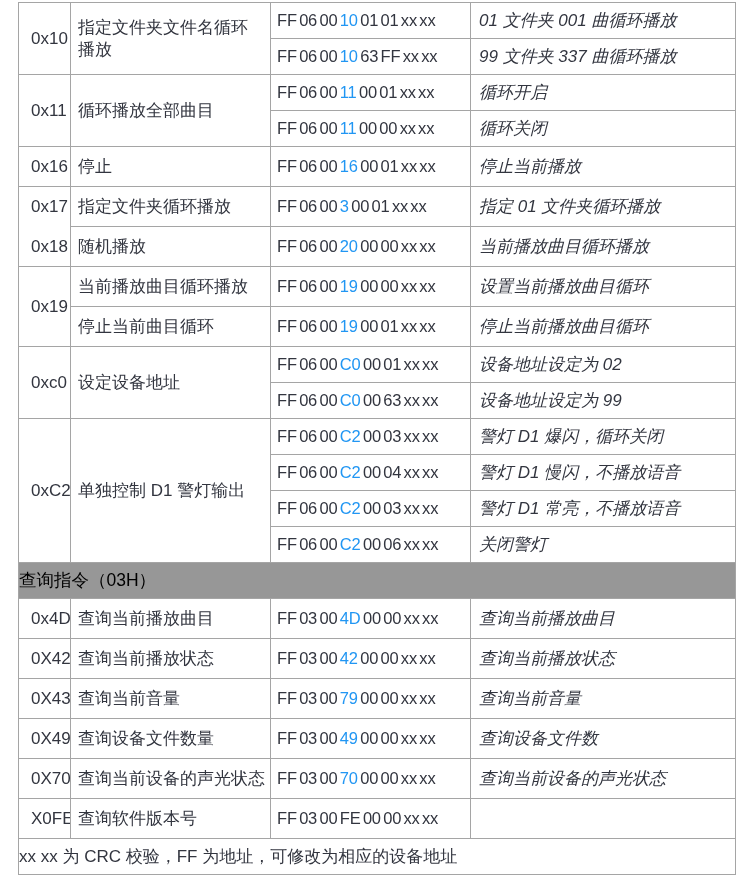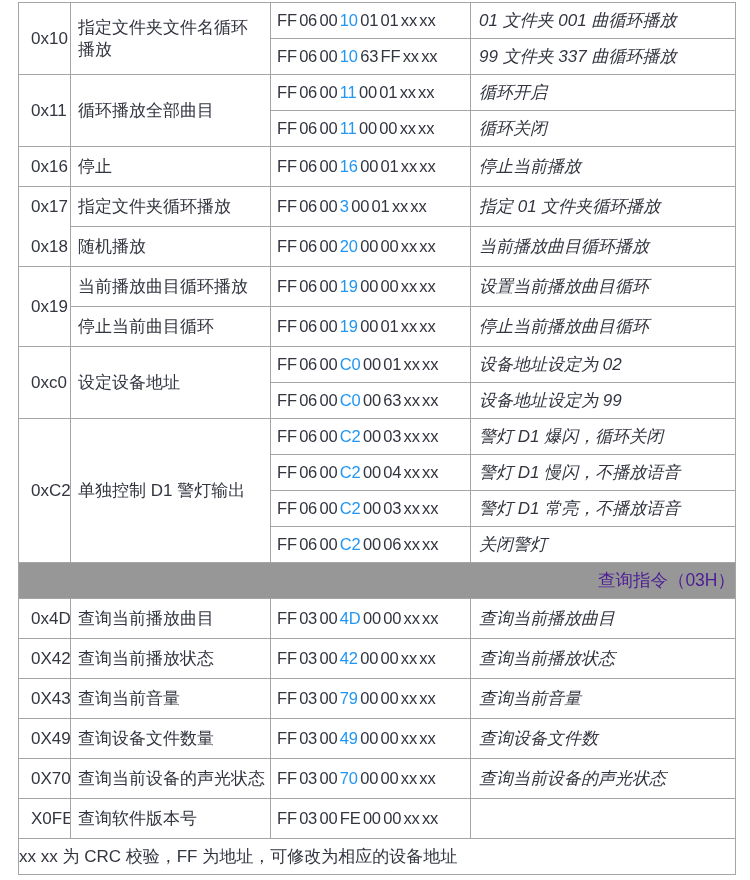--- a/index.html
+++ b/index.html
@@ -59,22 +59,22 @@
     margin-top: 20px;
   }
   .cmd-table td.result {
     text-align: left;
     padding: 0 2px 0 8px;
     white-space: nowrap;
     font-style: italic;
   }
   .cmd-table td.section {
     background: #979797;
-    color: #4c1d95;
-    text-align: right;
+    color: #000000;
+    text-align: left;
     padding: 0;
     font-size: 17.5px;
   }
   .cmd-table td.footer {
     text-align: left;
     padding: 0;
     font-size: 17px;
   }
 </style>
 </head>

